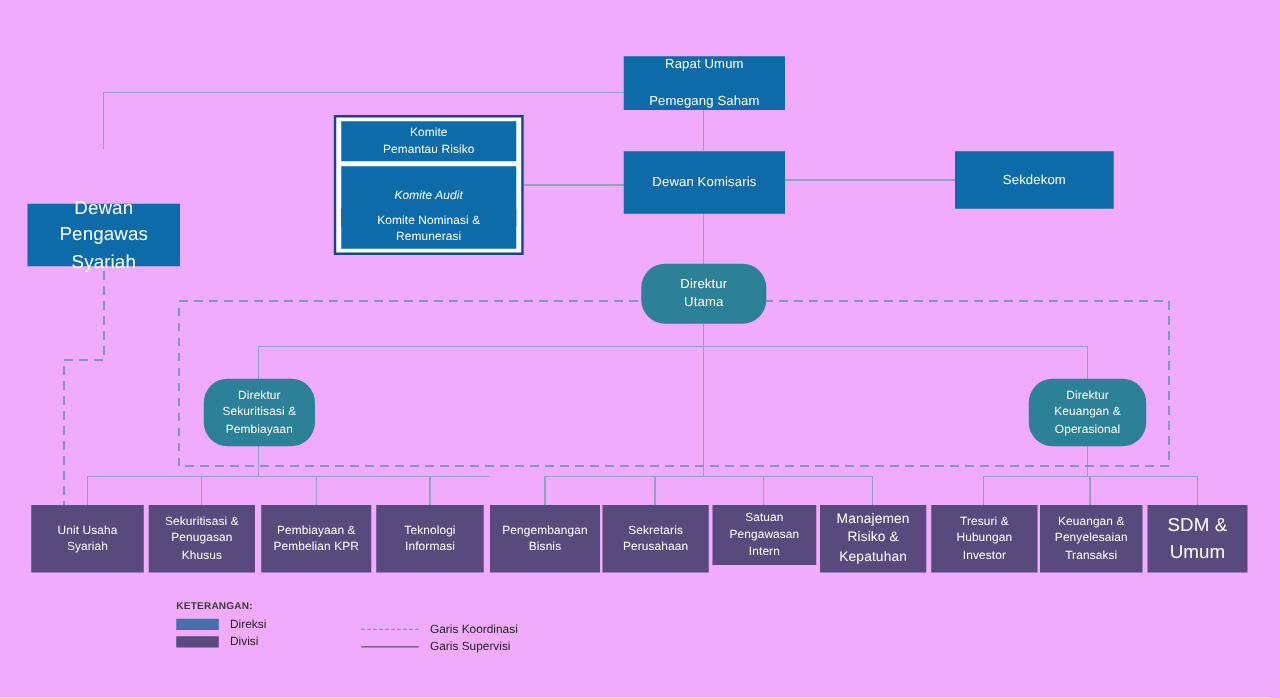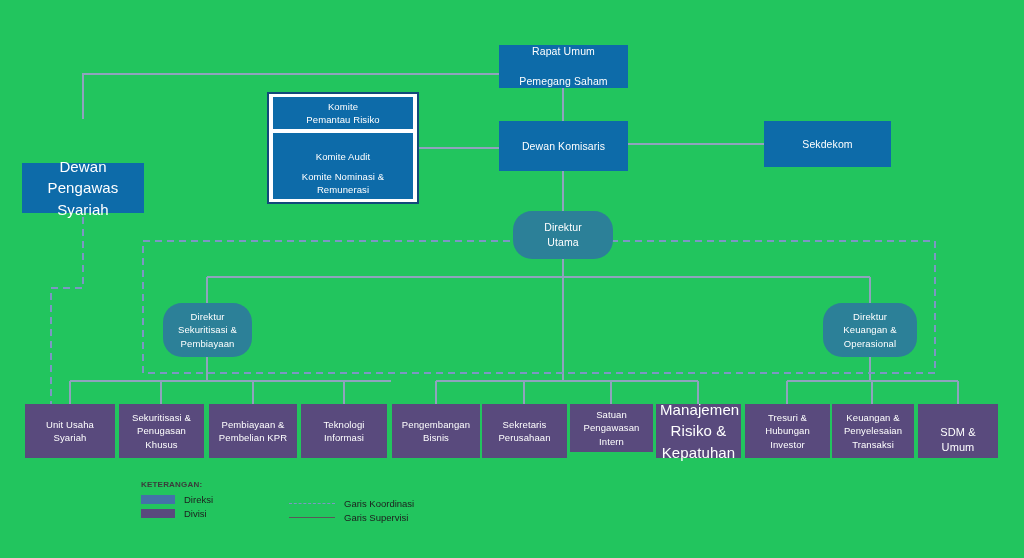--- a/index.html
+++ b/index.html
@@ -8,21 +8,21 @@
     background: #ffffff;
   }
   body {
     font-family: "Liberation Sans", sans-serif;
     -webkit-font-smoothing: antialiased;
   }
   #canvas {
     position: relative;
     width: 1024px;
     height: 558px;
-    background: #22c55e;
+    background: #f0abfc;
     overflow: hidden;
   }
   #wires {
     position: absolute;
     left: 0;
     top: 0;
     width: 1024px;
     height: 558px;
     pointer-events: none;
   }
@@ -179,21 +179,21 @@
   <div class="node n-blue" style="left:764px; top:121px; width:127px; height:46px; font-size:10.5px;">
     <span>Sekdekom</span>
   </div>
 
   <div class="committee-frame" style="left:267px; top:92px; width:152px; height:112px;"></div>
 
   <div class="node n-blue" style="left:273px; top:97px; width:140px; height:32px; font-size:9.5px;">
     <span>Komite
 Pemantau Risiko</span>
   </div>
-  <div class="node n-blue" style="left:273px; top:133px; width:140px; height:48px; font-size:9.5px;">
+  <div class="node n-blue" style="left:273px; top:133px; width:140px; height:48px; font-size:9.5px;font-style:italic;">
     <span>Komite Audit</span>
   </div>
   <div class="node n-blue" style="left:273px; top:167px; width:140px; height:32px; font-size:9.5px;">
     <span>Komite Nominasi &amp;
 Remunerasi</span>
   </div>
 
   <div class="node n-teal" style="left:513px; top:211px; width:100px; height:48px; font-size:10.5px;">
     <span>Direktur
 Utama</span>
@@ -234,36 +234,36 @@
   </div>
   <div class="node n-purple" style="left:482px; top:404px; width:85px; height:54px; font-size:9.5px;">
     <span>Sekretaris
 Perusahaan</span>
   </div>
   <div class="node n-purple" style="left:570px; top:404px; width:83px; height:48px; font-size:9.5px;">
     <span>Satuan
 Pengawasan
 Intern</span>
   </div>
-  <div class="node n-purple" style="left:656px; top:404px; width:85px; height:54px; font-size:15px;">
+  <div class="node n-purple" style="left:656px; top:404px; width:85px; height:54px; font-size:11px;">
     <span>Manajemen
 Risiko &amp;
 Kepatuhan</span>
   </div>
   <div class="node n-purple" style="left:745px; top:404px; width:85px; height:54px; font-size:9.5px;">
     <span>Tresuri &amp;
 Hubungan
 Investor</span>
   </div>
   <div class="node n-purple" style="left:832px; top:404px; width:82px; height:54px; font-size:9.5px;">
     <span>Keuangan &amp;
 Penyelesaian
 Transaksi</span>
   </div>
-  <div class="node n-purple" style="left:918px; top:404px; width:80px; height:54px; font-size:11px;align-items:flex-end;">
+  <div class="node n-purple" style="left:918px; top:404px; width:80px; height:54px; font-size:15px;">
     <span>SDM &amp;
 Umum</span>
   </div>
 
   <div class="legend" style="left:141px; top:480px; width:300px;">
     <div class="legend-title">KETERANGAN:</div>
 
     <div class="legend-row">
       <div class="swatch sw-direksi"></div>
       <div class="legend-label">Direksi</div>

